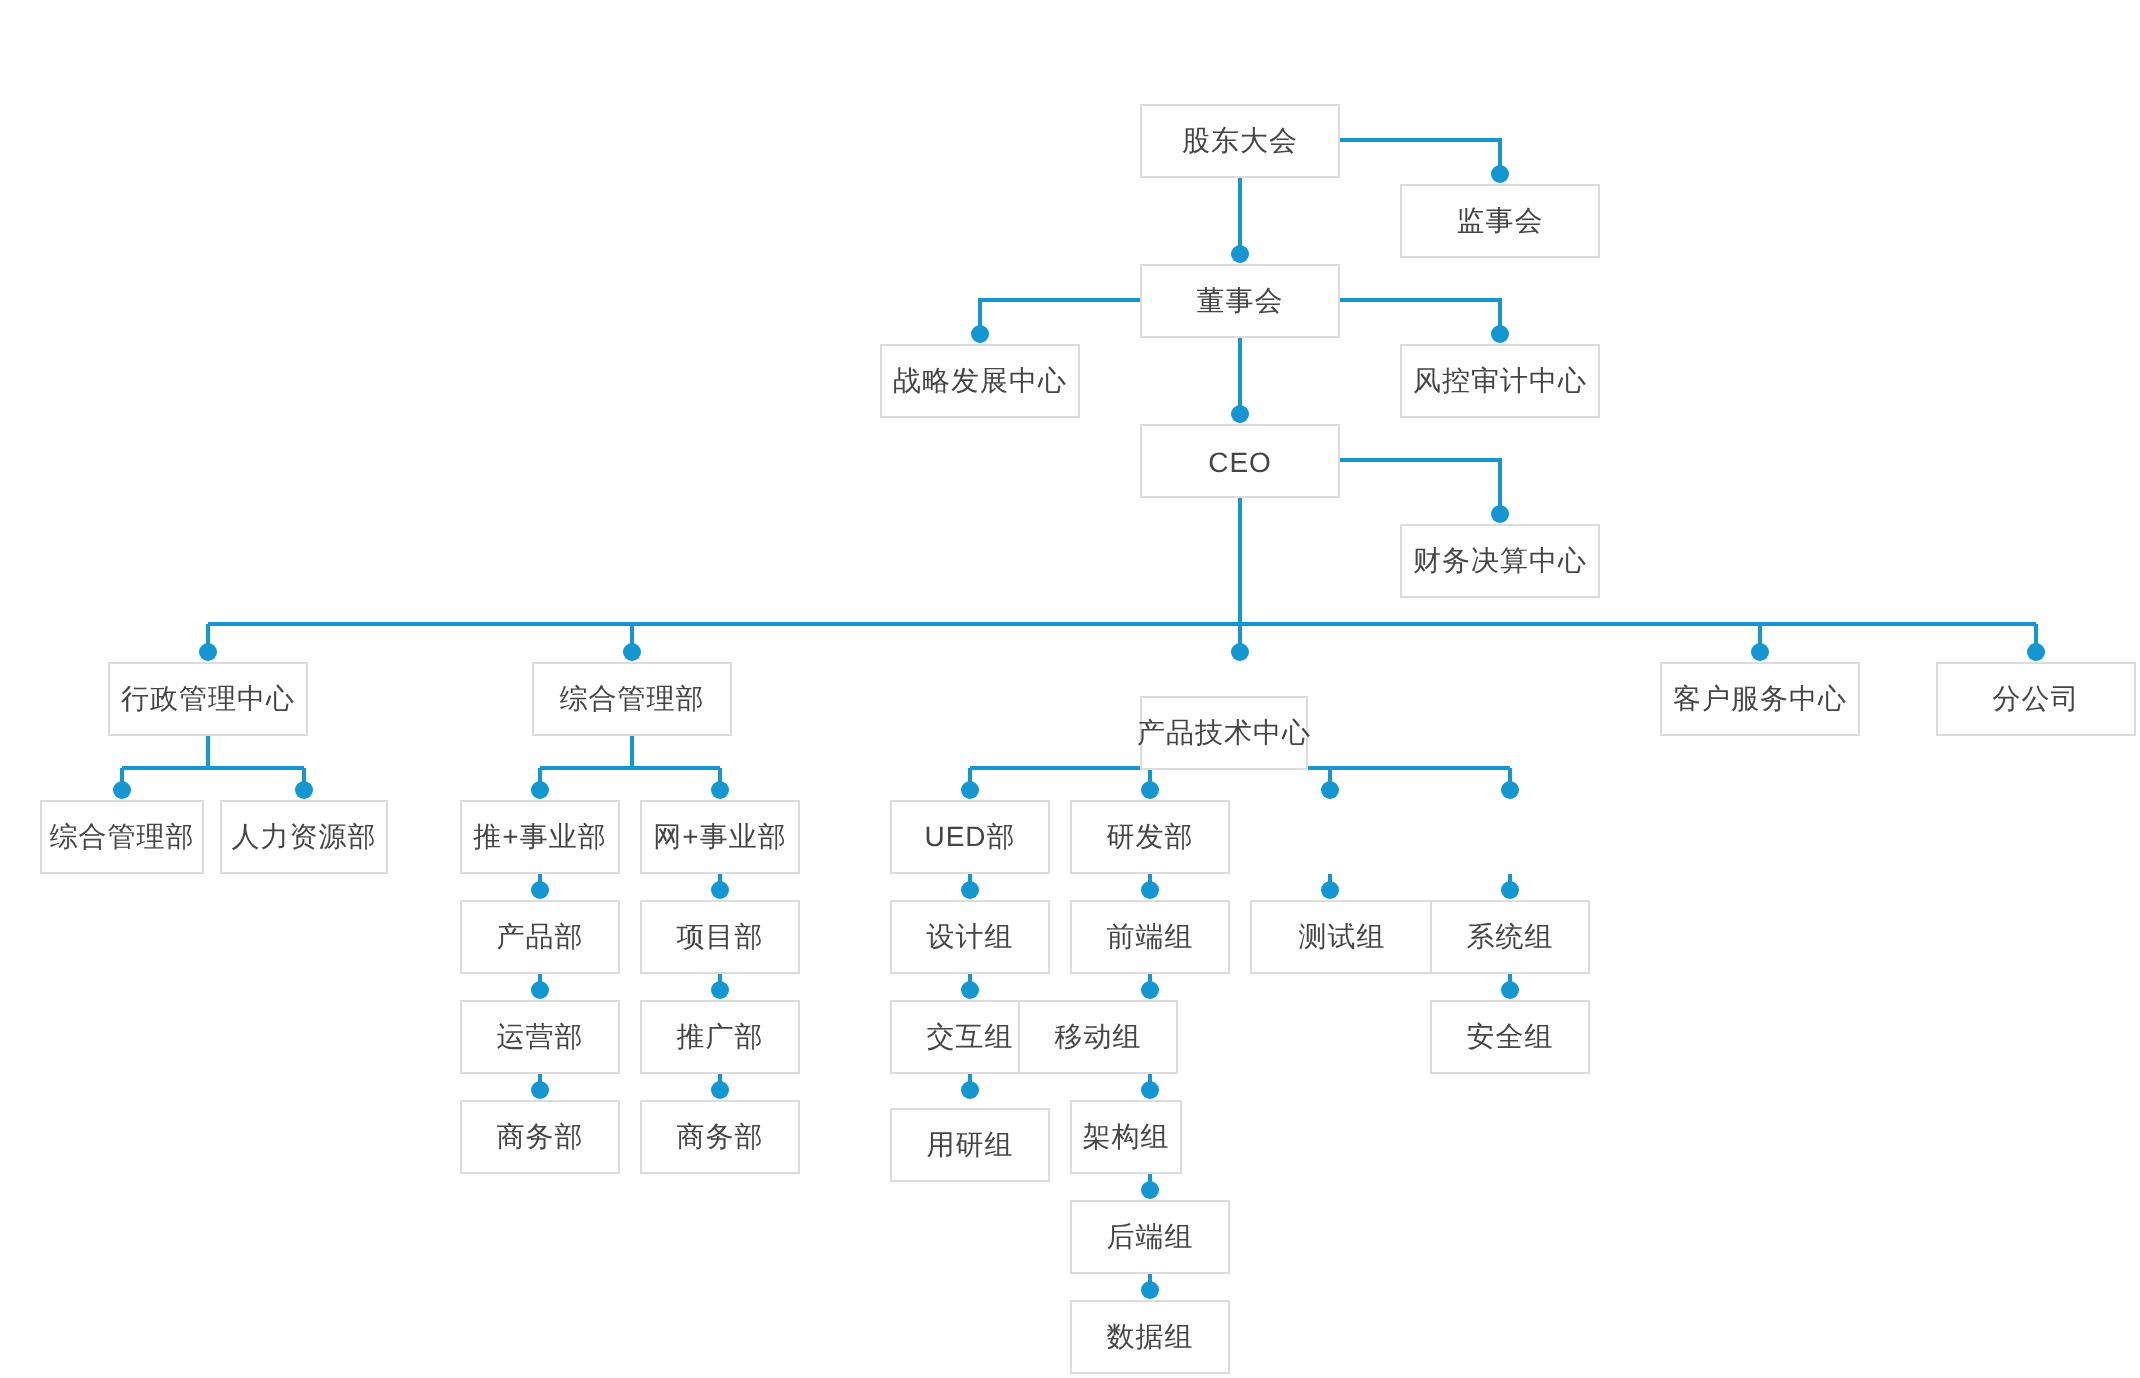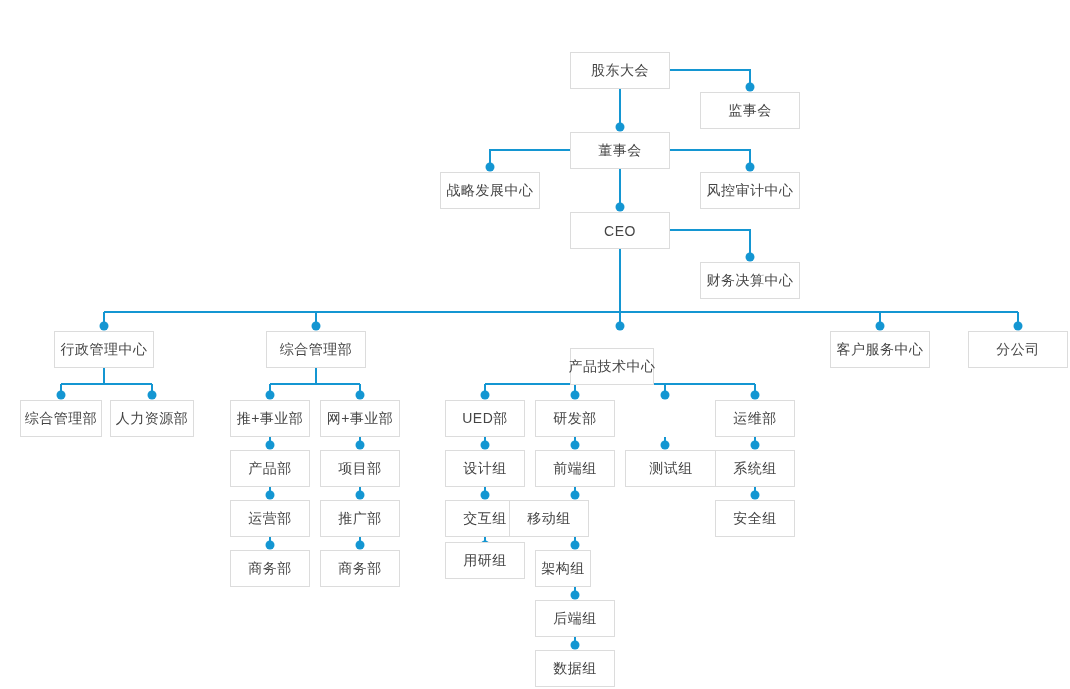--- a/index.html
+++ b/index.html
@@ -112,36 +112,35 @@
   <div class="node" style="left:570px;top:348px;width:84px">产品技术中心</div>
   <div class="node" style="left:830px;top:331px;width:100px">客户服务中心</div>
   <div class="node" style="left:968px;top:331px;width:100px">分公司</div>
 
   <div class="node" style="left:20px;top:400px;width:82px">综合管理部</div>
   <div class="node" style="left:110px;top:400px;width:84px">人力资源部</div>
   <div class="node" style="left:230px;top:400px;width:80px">推+事业部</div>
   <div class="node" style="left:320px;top:400px;width:80px">网+事业部</div>
   <div class="node" style="left:445px;top:400px;width:80px">UED部</div>
   <div class="node" style="left:535px;top:400px;width:80px">研发部</div>
-  <div class="node" style="left:715px;top:400px;width:80px">运维部</div>
 
   <div class="node" style="left:230px;top:450px;width:80px">产品部</div>
   <div class="node" style="left:320px;top:450px;width:80px">项目部</div>
   <div class="node" style="left:445px;top:450px;width:80px">设计组</div>
   <div class="node" style="left:535px;top:450px;width:80px">前端组</div>
   <div class="node" style="left:625px;top:450px;width:92px">测试组</div>
   <div class="node" style="left:715px;top:450px;width:80px">系统组</div>
 
   <div class="node" style="left:230px;top:500px;width:80px">运营部</div>
   <div class="node" style="left:320px;top:500px;width:80px">推广部</div>
   <div class="node" style="left:445px;top:500px;width:80px">交互组</div>
   <div class="node" style="left:509px;top:500px;width:80px">移动组</div>
   <div class="node" style="left:715px;top:500px;width:80px">安全组</div>
 
   <div class="node" style="left:230px;top:550px;width:80px">商务部</div>
   <div class="node" style="left:320px;top:550px;width:80px">商务部</div>
-  <div class="node" style="left:445px;top:542px;width:80px">用研组</div>
+  <div class="node" style="left:445px;top:554px;width:80px">用研组</div>
   <div class="node" style="left:535px;top:550px;width:56px">架构组</div>
 
   <div class="node" style="left:535px;top:600px;width:80px">后端组</div>
   <div class="node" style="left:535px;top:650px;width:80px">数据组</div>
 
 </div>
 
 </body></html>

